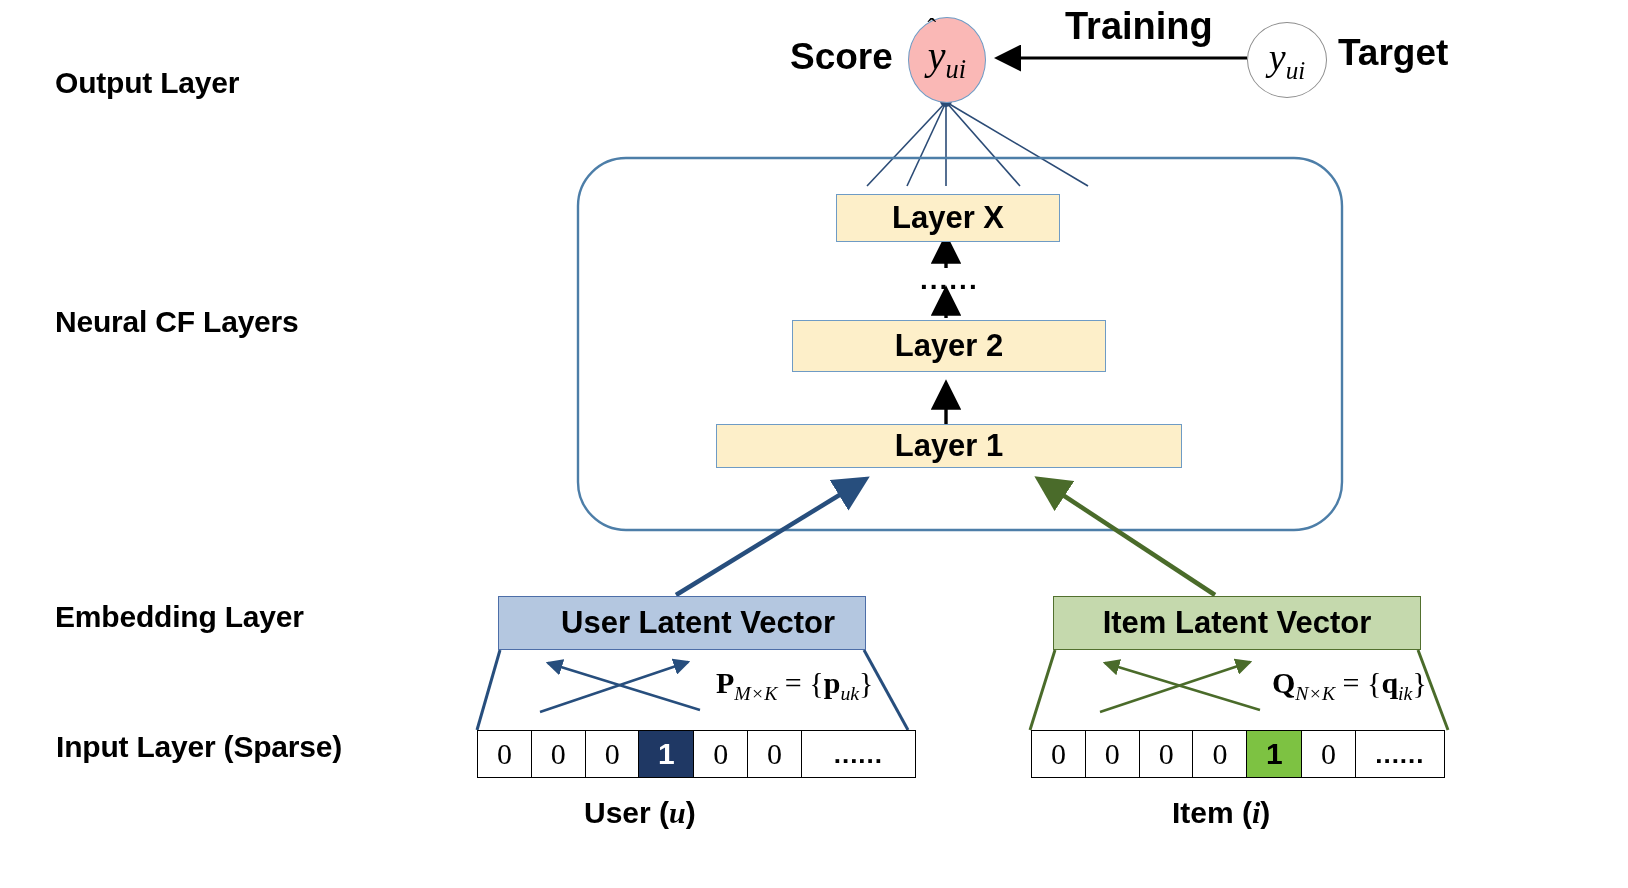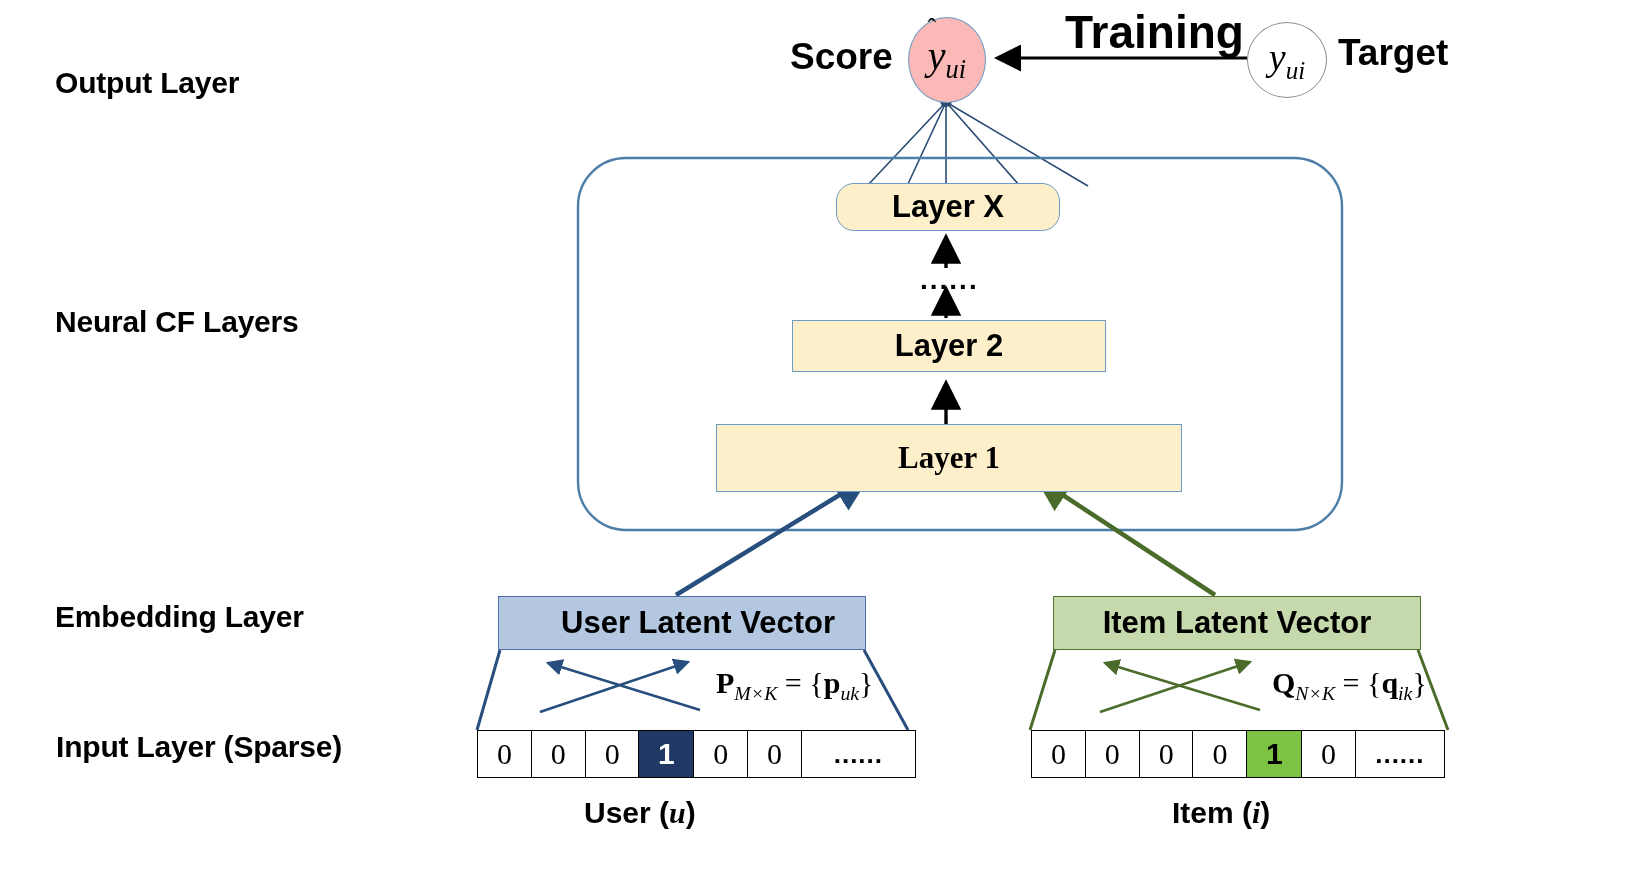--- a/index.html
+++ b/index.html
@@ -192,41 +192,41 @@
   <div class="plain-bold" style="left:790px;top:36px;">Score</div>
 
   <div class="score-circle" style="left:908px;top:17px;width:76px;height:84px;">
     <span class="serif-math" style="font-size:40px;position:relative;top:-2px;">
       <span style="position:relative;">
         <span style="position:absolute;left:4px;top:-20px;font-size:26px;font-style:normal;">̂</span>
         <span>y</span></span><sub>ui</sub>
     </span>
   </div>
 
-  <div class="plain-bold" style="left:1065px;top:5px;font-size:46px;">Training</div>
+  <div class="plain-bold" style="left:1065px;top:5px;font-size:38px;">Training</div>
 
   <div class="target-circle" style="left:1247px;top:22px;width:78px;height:74px;">
     <span class="serif-math" style="font-size:38px;">
       <span>y</span><sub>ui</sub>
     </span>
   </div>
 
   <div class="plain-bold" style="left:1338px;top:32px;">Target</div>
 
-  <div class="nodebox cflayer" style="left:836px;top:183px;width:224px;height:48px;border-radius:18px;">
+  <div class="nodebox cflayer" style="left:836px;top:194px;width:224px;height:48px;">
     <span>Layer X</span>
   </div>
 
   <div class="dotsrow" style="left:920px;top:264px;">......</div>
 
   <div class="nodebox cflayer" style="left:792px;top:320px;width:314px;height:52px;">
     <span>Layer 2</span>
   </div>
 
-  <div class="nodebox cflayer" style="left:716px;top:424px;width:466px;height:68px;font-family:Liberation Serif, serif;">
+  <div class="nodebox cflayer" style="left:716px;top:424px;width:466px;height:44px;">
     <span>Layer 1</span>
   </div>
 
   <div class="nodebox latent latent-user" style="left:498px;top:596px;width:368px;height:54px;padding-left:32px;">
     <span>User Latent Vector</span>
   </div>
 
   <div class="nodebox latent latent-item" style="left:1053px;top:596px;width:368px;height:54px;">
     <span>Item Latent Vector</span>
   </div>

